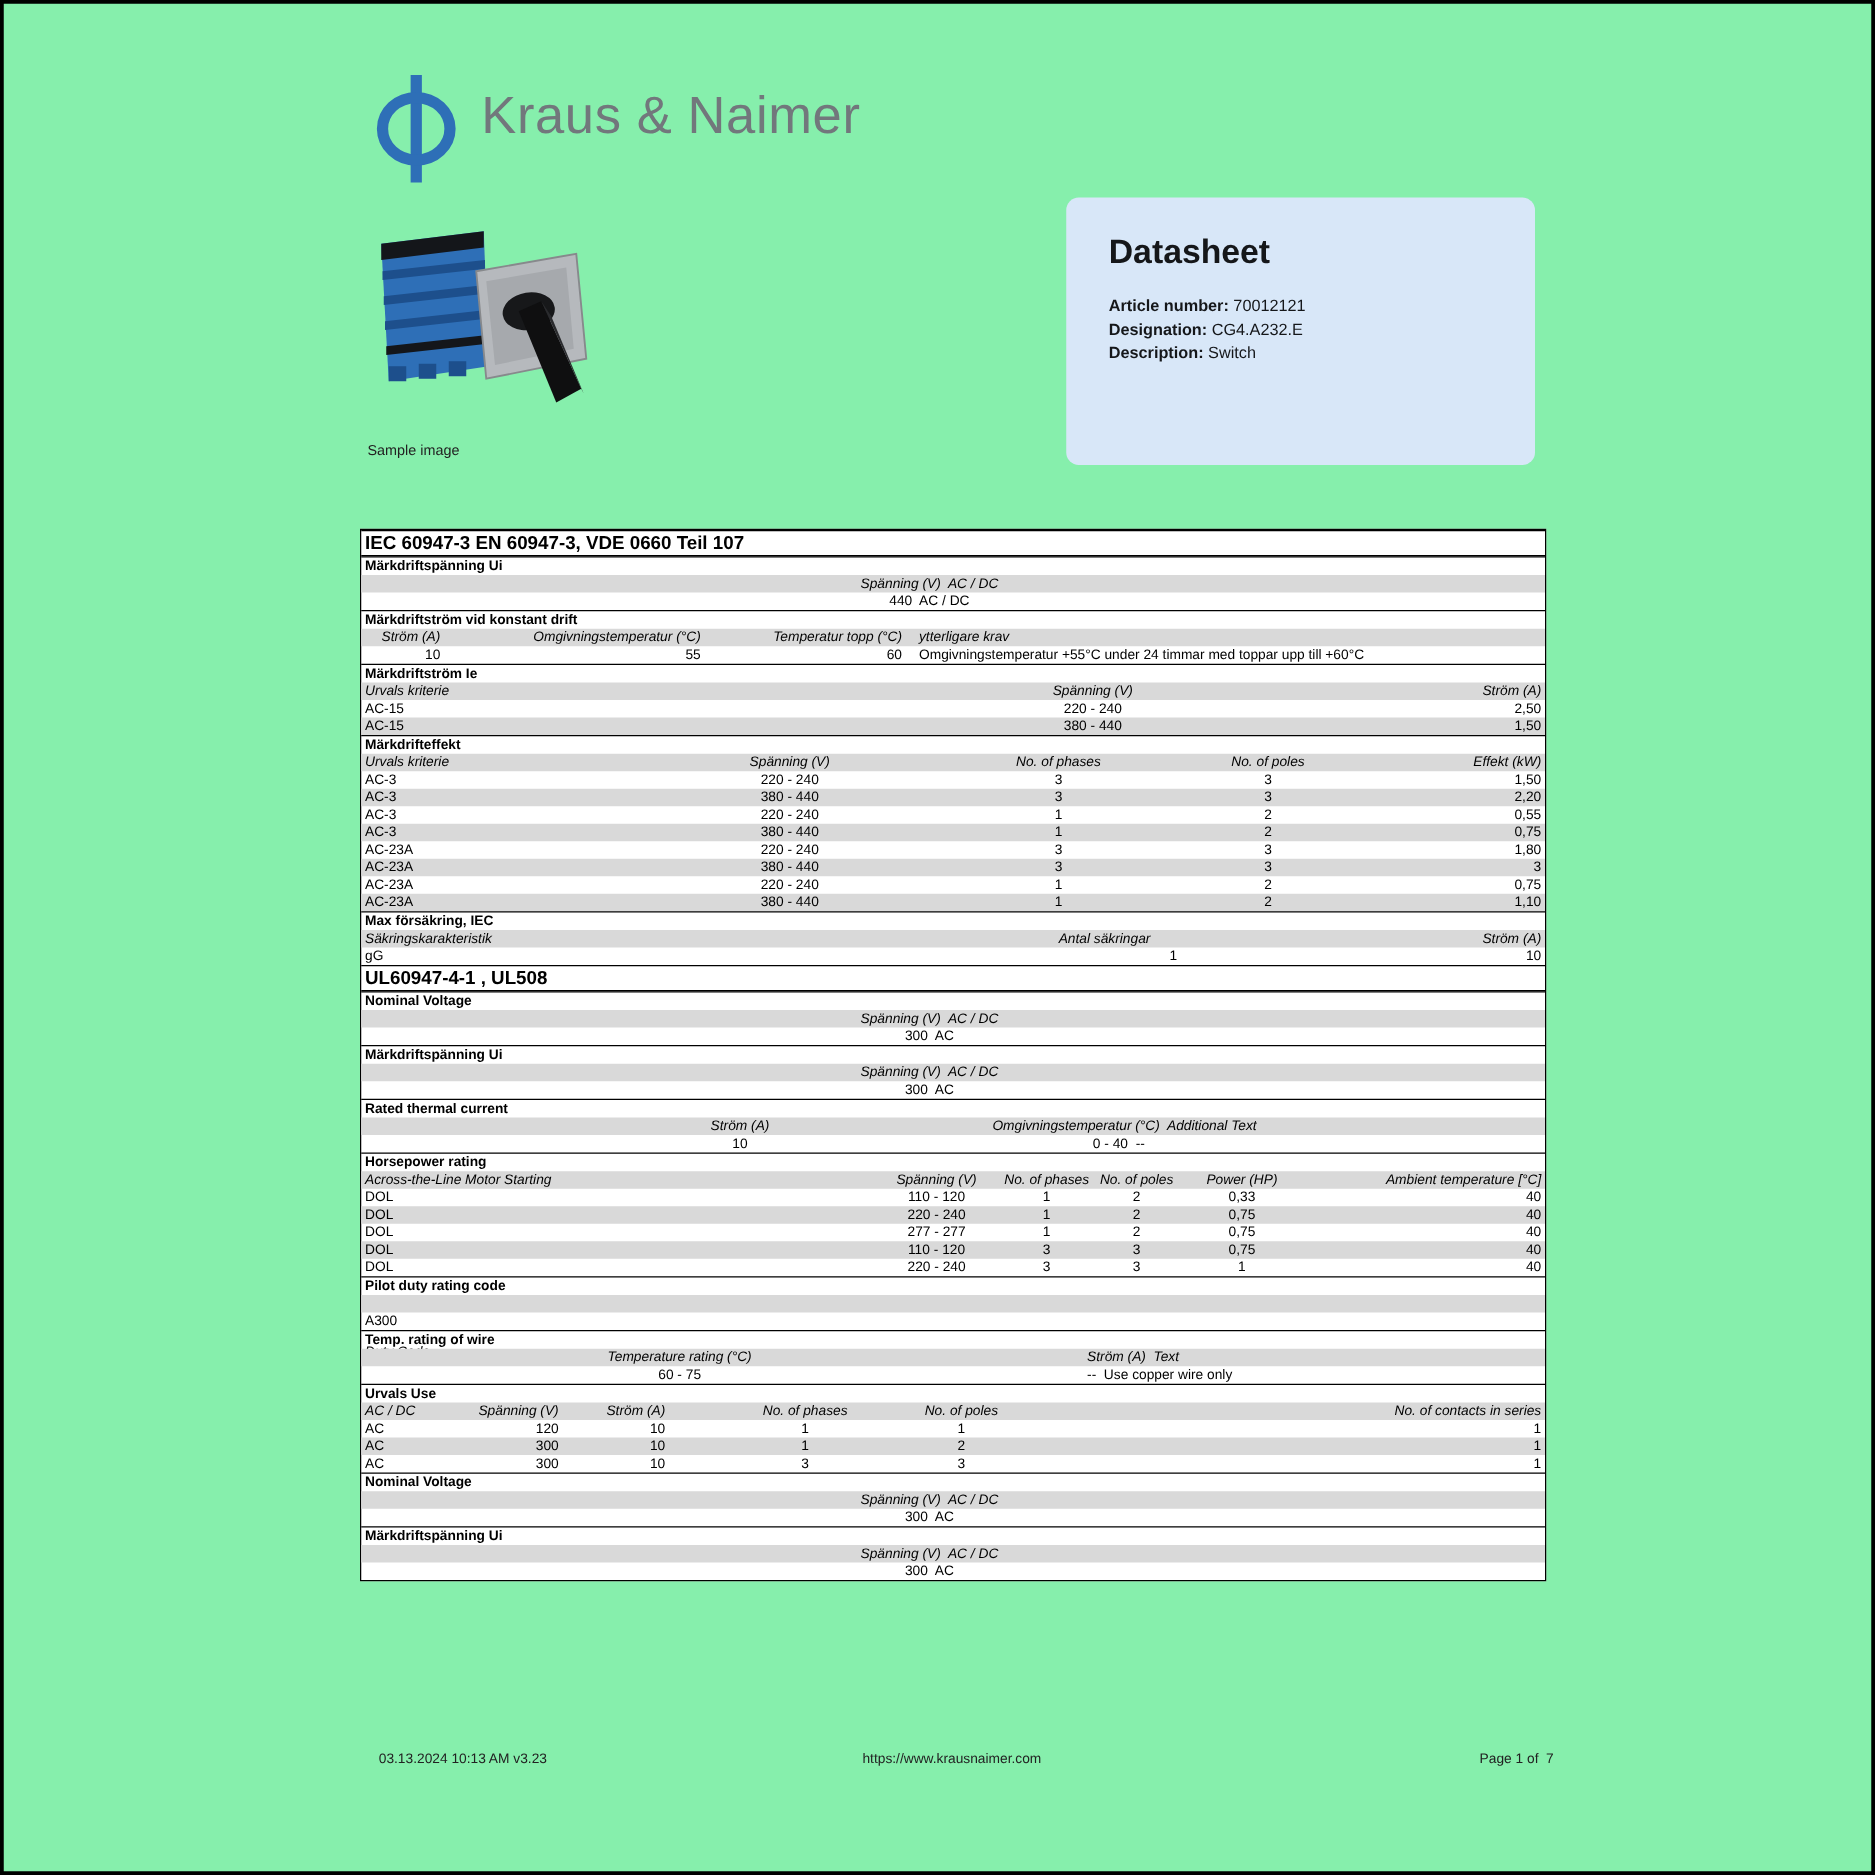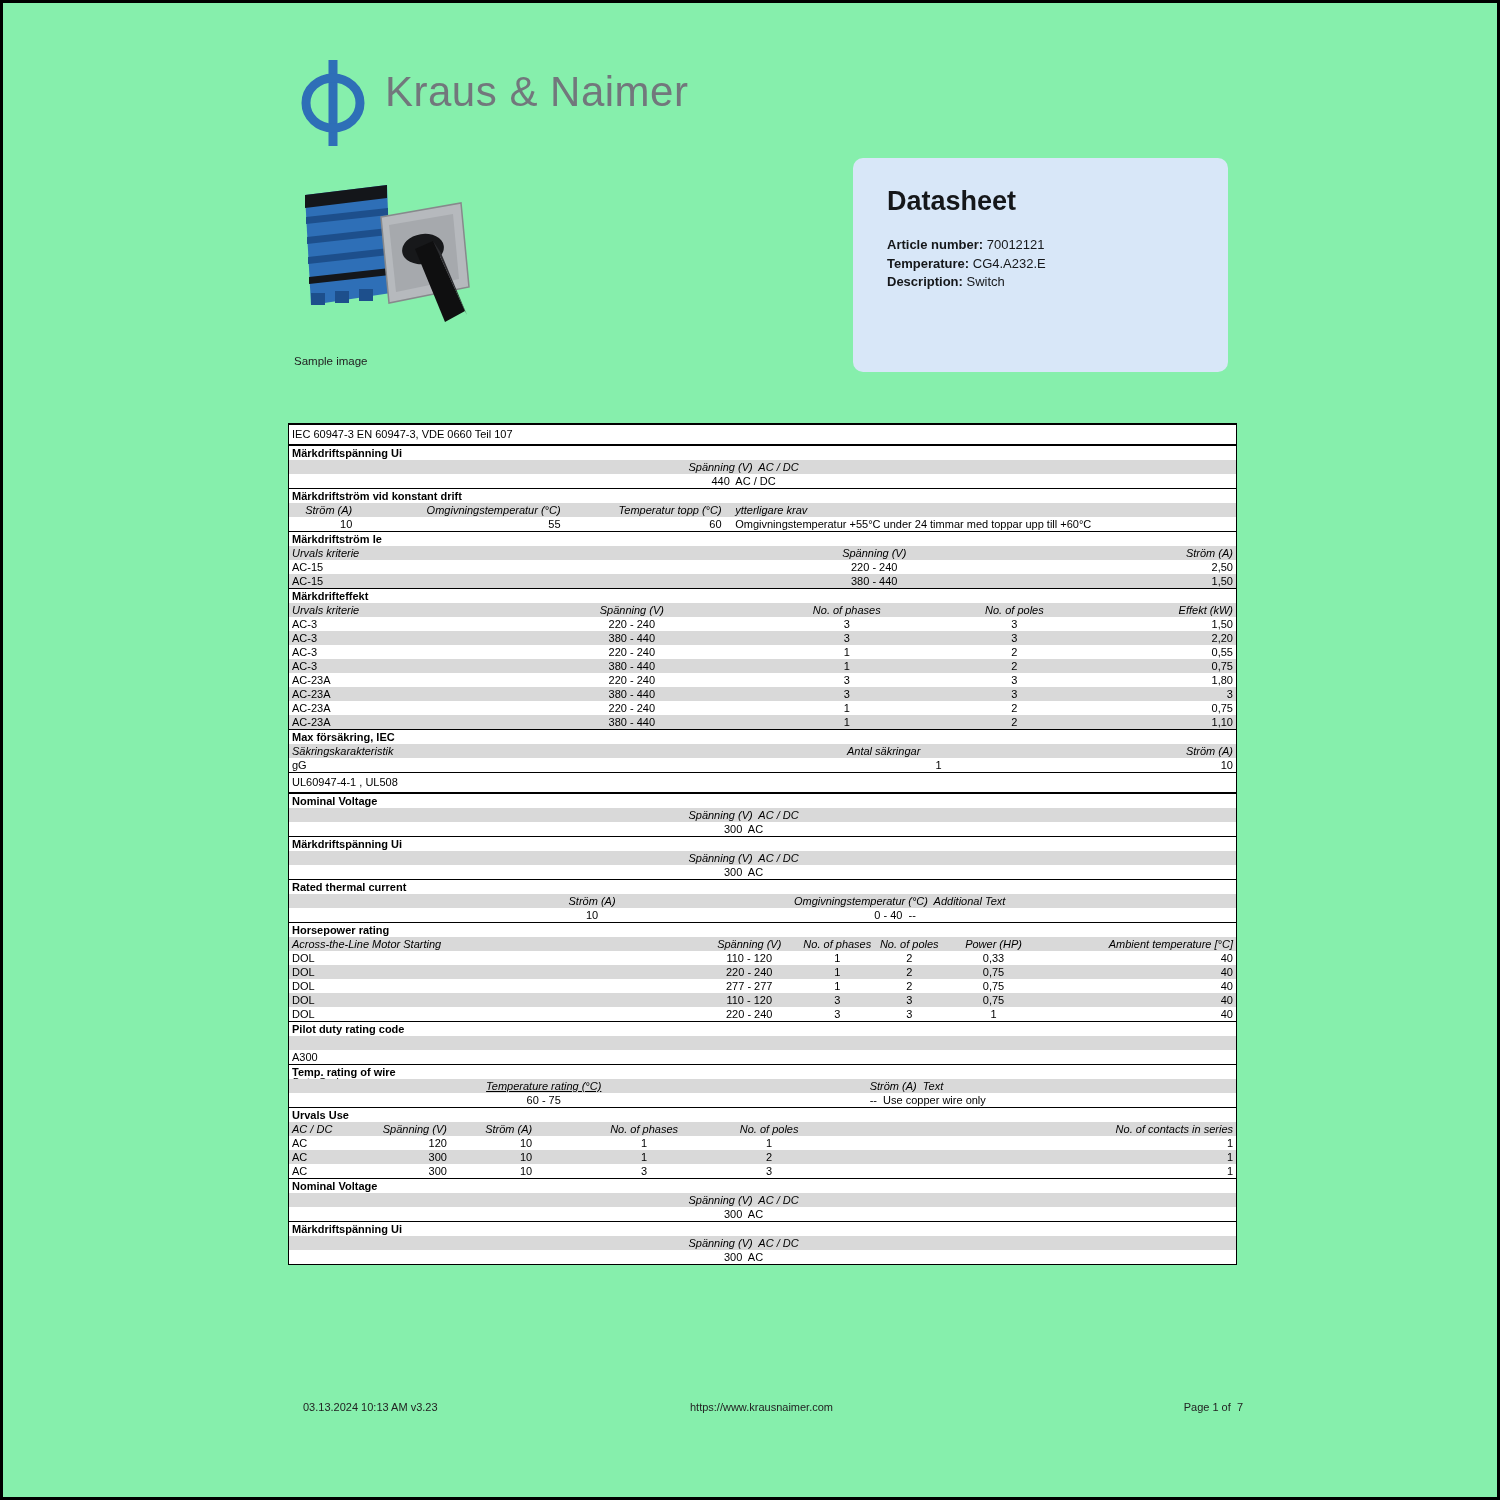--- a/index.html
+++ b/index.html
@@ -32,21 +32,21 @@
   .infobox h1{margin:0 0 20px 0;font-size:27px;line-height:30px;color:#15171a;}
   .ib-line{font-size:13px;line-height:18.5px;color:#15171a;white-space:pre;}
   .ib-line .flabel{font-weight:bold;}
   
   .spec-table{
     position:absolute;left:285px;top:420px;width:947px;
     border:1px solid #000;background:#fff;
   }
   .trow{position:relative;height:14px;line-height:14px;font-size:11px;}
   .trow.title{
-    height:19px;line-height:19px;font-weight:normal;font-size:11px;
+    height:19px;line-height:19px;font-weight:bold;font-size:15px;
     border-top:1px solid #000;border-bottom:1px solid #000;
   }
   .trow.sub{font-weight:bold;border-top:1px solid #000;}
   .trow.head{font-style:italic;}
   .trow.shade{background:#d9d9d9;}
   .tlabel{padding-left:3px;white-space:pre;}
   .cell{
     position:absolute;top:0;height:100%;
     padding:0 3px;box-sizing:border-box;white-space:pre;overflow:visible;
   }
@@ -88,21 +88,21 @@
       <ellipse cx="132" cy="84" rx="21" ry="15" fill="#17181a" transform="rotate(-9 132 84)"></ellipse>
       <polygon points="124,84 142,76 174,146 154,157" fill="#0f0f10"></polygon>
       <polygon points="142,76 150,88 176,150 174,146" fill="#2a2b2e"></polygon>
     </svg>
   </div>
   <div class="caption">Sample image</div>
 
   <div class="infobox">
     <h1>Datasheet</h1>
     <div class="ib-line"><span class="flabel">Article number:</span><span> 70012121</span></div>
-    <div class="ib-line"><span class="flabel">Temperature:</span><span> CG4.A232.E</span></div>
+    <div class="ib-line"><span class="flabel">Designation:</span><span> CG4.A232.E</span></div>
     <div class="ib-line"><span class="flabel">Description:</span><span> Switch</span></div>
   </div>
 
   <div class="spec-table">
       <div class="trow title"><span class="tlabel">IEC 60947-3 EN 60947-3, VDE 0660 Teil 107</span></div>
       <div class="trow sub"><span class="tlabel">Märkdriftspänning Ui</span></div>
       <div class="trow head shade">
         <span class="cell" style="left: 30%; width: 36%; text-align: center;">Spänning (V)  AC / DC</span>
       </div>
       <div class="trow data">
@@ -287,21 +287,21 @@
       </div>
       <div class="trow sub"><span class="tlabel">Pilot duty rating code</span></div>
       <div class="trow head shade">
         <span class="cell" style="left: 0%; width: 60%; text-align: left; margin-top: 39px;">Duty Code</span>
       </div>
       <div class="trow data">
         <span class="cell" style="left: 0%; width: 60%; text-align: left;">A300</span>
       </div>
       <div class="trow sub"><span class="tlabel">Temp. rating of wire</span></div>
       <div class="trow head shade">
-        <span class="cell" style="left: 16.9%; width: 20%; text-align: center; text-decoration: underline;">Temperature rating (°C)</span>
+        <span class="cell" style="left: 16.9%; width: 20%; text-align: center;">Temperature rating (°C)</span>
         <span class="cell" style="left: 61%; width: 38%; text-align: left;">Ström (A)  Text</span>
       </div>
       <div class="trow data">
         <span class="cell" style="left: 16.9%; width: 20%; text-align: center;">60 - 75</span>
         <span class="cell" style="left: 61%; width: 38%; text-align: left;">--  Use copper wire only</span>
       </div>
       <div class="trow sub"><span class="tlabel">Urvals Use</span></div>
       <div class="trow head shade">
         <span class="cell" style="left: 0%; width: 10%; text-align: left;">AC / DC</span>
         <span class="cell" style="left: 5%; width: 12%; text-align: right;">Spänning (V)</span>

